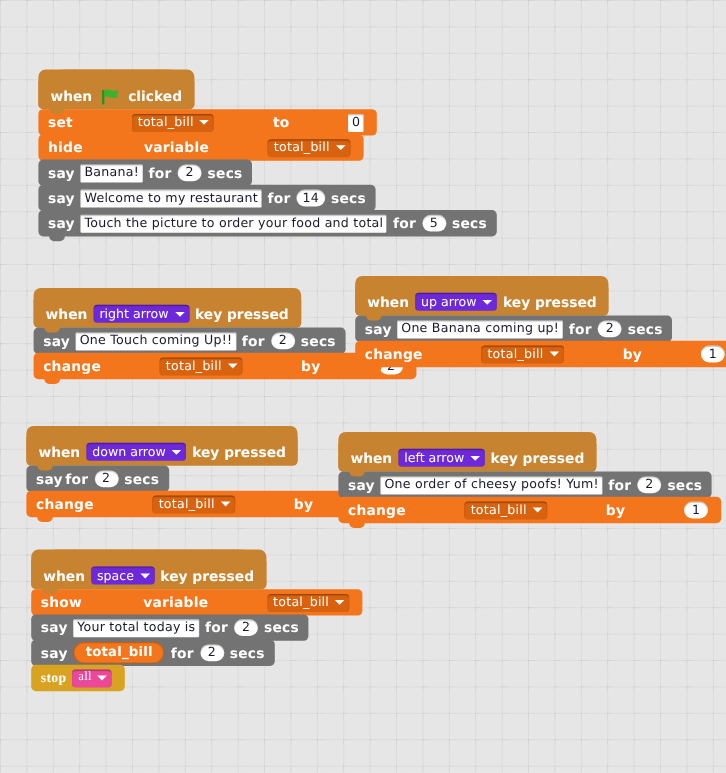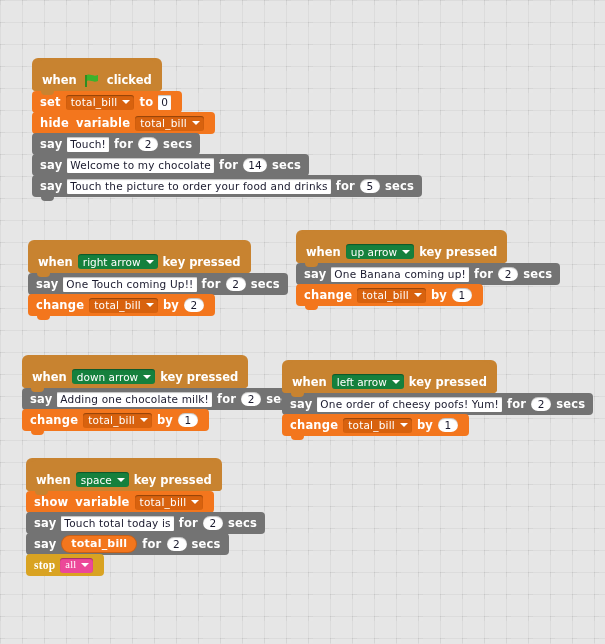--- a/index.html
+++ b/index.html
@@ -50,21 +50,21 @@
     margin-bottom:-1px;
   }
   .row{display:block;line-height:0;}
 
   
   .blk.stackable::after{
     content:"";position:absolute;left:9px;bottom:-4px;
     width:13px;height:5px;border-radius:0 0 4px 4px;
     background:inherit;
   }
-  .c-data{background:#f3761d;}
+  .c-data{background:#f3761d;gap:44px;}
   .c-looks{background:#737373;}
   .c-control{background:#d9a322;}
 
   
   .hat{
     position:relative;display:inline-block;
     background:#c88330;
     border-radius:6px 6px 4px 4px;
     padding:0;
   }
@@ -92,21 +92,21 @@
   .cap{border-radius:4px;font-family:Liberation Serif, serif;}
 
   
   .dropdown{
     display:inline-flex;align-items:center;gap:5px;
     height:15px;padding:0 4px 0 5px;
     margin:0 4px;
     border-radius:3px;
     font-size:10.5px;font-weight:normal;
     color:#fff;
-    background:#15803d;
+    background:#6d28d9;
     box-shadow:inset 0 1px 1px rgba(0,0,0,.33);
     white-space:nowrap;
   }
   .dropdown.data{background:#d8620e;}
   .dropdown.ctrl{background:#ec4899;}
   .caret{
     width:0;height:0;
     border-left:4px solid transparent;
     border-right:4px solid transparent;
     border-top:4px solid #fff;
@@ -192,41 +192,41 @@
       <span class="dropdown data">
         <span>total_bill</span>
         <i class="caret"></i>
       </span>
     </div>
   </div>
 
   <div class="row">
     <div class="blk stackable c-looks">
       <span class="lbl">say</span>
-      <span class="tfield">Touch!</span>
-      <span class="lbl">for</span>
-      <span class="nfield">2</span>
-      <span class="lbl">secs</span>
-    </div>
-  </div>
-
-  <div class="row">
-    <div class="blk stackable c-looks">
-      <span class="lbl">say</span>
-      <span class="tfield">Welcome to my chocolate</span>
+      <span class="tfield">Banana!</span>
+      <span class="lbl">for</span>
+      <span class="nfield">2</span>
+      <span class="lbl">secs</span>
+    </div>
+  </div>
+
+  <div class="row">
+    <div class="blk stackable c-looks">
+      <span class="lbl">say</span>
+      <span class="tfield">Welcome to my restaurant</span>
       <span class="lbl">for</span>
       <span class="nfield">14</span>
       <span class="lbl">secs</span>
     </div>
   </div>
 
   <div class="row">
     <div class="blk stackable c-looks">
       <span class="lbl">say</span>
-      <span class="tfield">Touch the picture to order your food and drinks</span>
+      <span class="tfield">Touch the picture to order your food and total</span>
       <span class="lbl">for</span>
       <span class="nfield">5</span>
       <span class="lbl">secs</span>
     </div>
   </div>
 </div>
 
 <div class="script" id="s1" style="left:28px;top:240px;">
   <div class="row">
     <div class="hat">
@@ -309,21 +309,20 @@
           <span>down arrow</span>
           <i class="caret"></i>
         </span>
         <span class="lbl">key pressed</span>
       </div>
     </div>
   </div>
   <div class="row">
     <div class="blk stackable c-looks">
       <span class="lbl">say</span>
-      <span class="tfield">Adding one chocolate milk!</span>
       <span class="lbl">for</span>
       <span class="nfield">2</span>
       <span class="lbl">secs</span>
     </div>
   </div>
   <div class="row">
     <div class="blk stackable c-data">
       <span class="lbl">change</span>
       <span class="dropdown data">
         <span>total_bill</span>
@@ -391,21 +390,21 @@
       <span class="lbl" style="margin-left:5px">variable</span>
       <span class="dropdown data">
         <span>total_bill</span>
         <i class="caret"></i>
       </span>
     </div>
   </div>
   <div class="row">
     <div class="blk stackable c-looks">
       <span class="lbl">say</span>
-      <span class="tfield">Touch total today is</span>
+      <span class="tfield">Your total today is</span>
       <span class="lbl">for</span>
       <span class="nfield">2</span>
       <span class="lbl">secs</span>
     </div>
   </div>
   <div class="row">
     <div class="blk stackable c-looks">
       <span class="lbl">say</span>
       <span class="reporter">total_bill</span>
       <span class="lbl">for</span>

